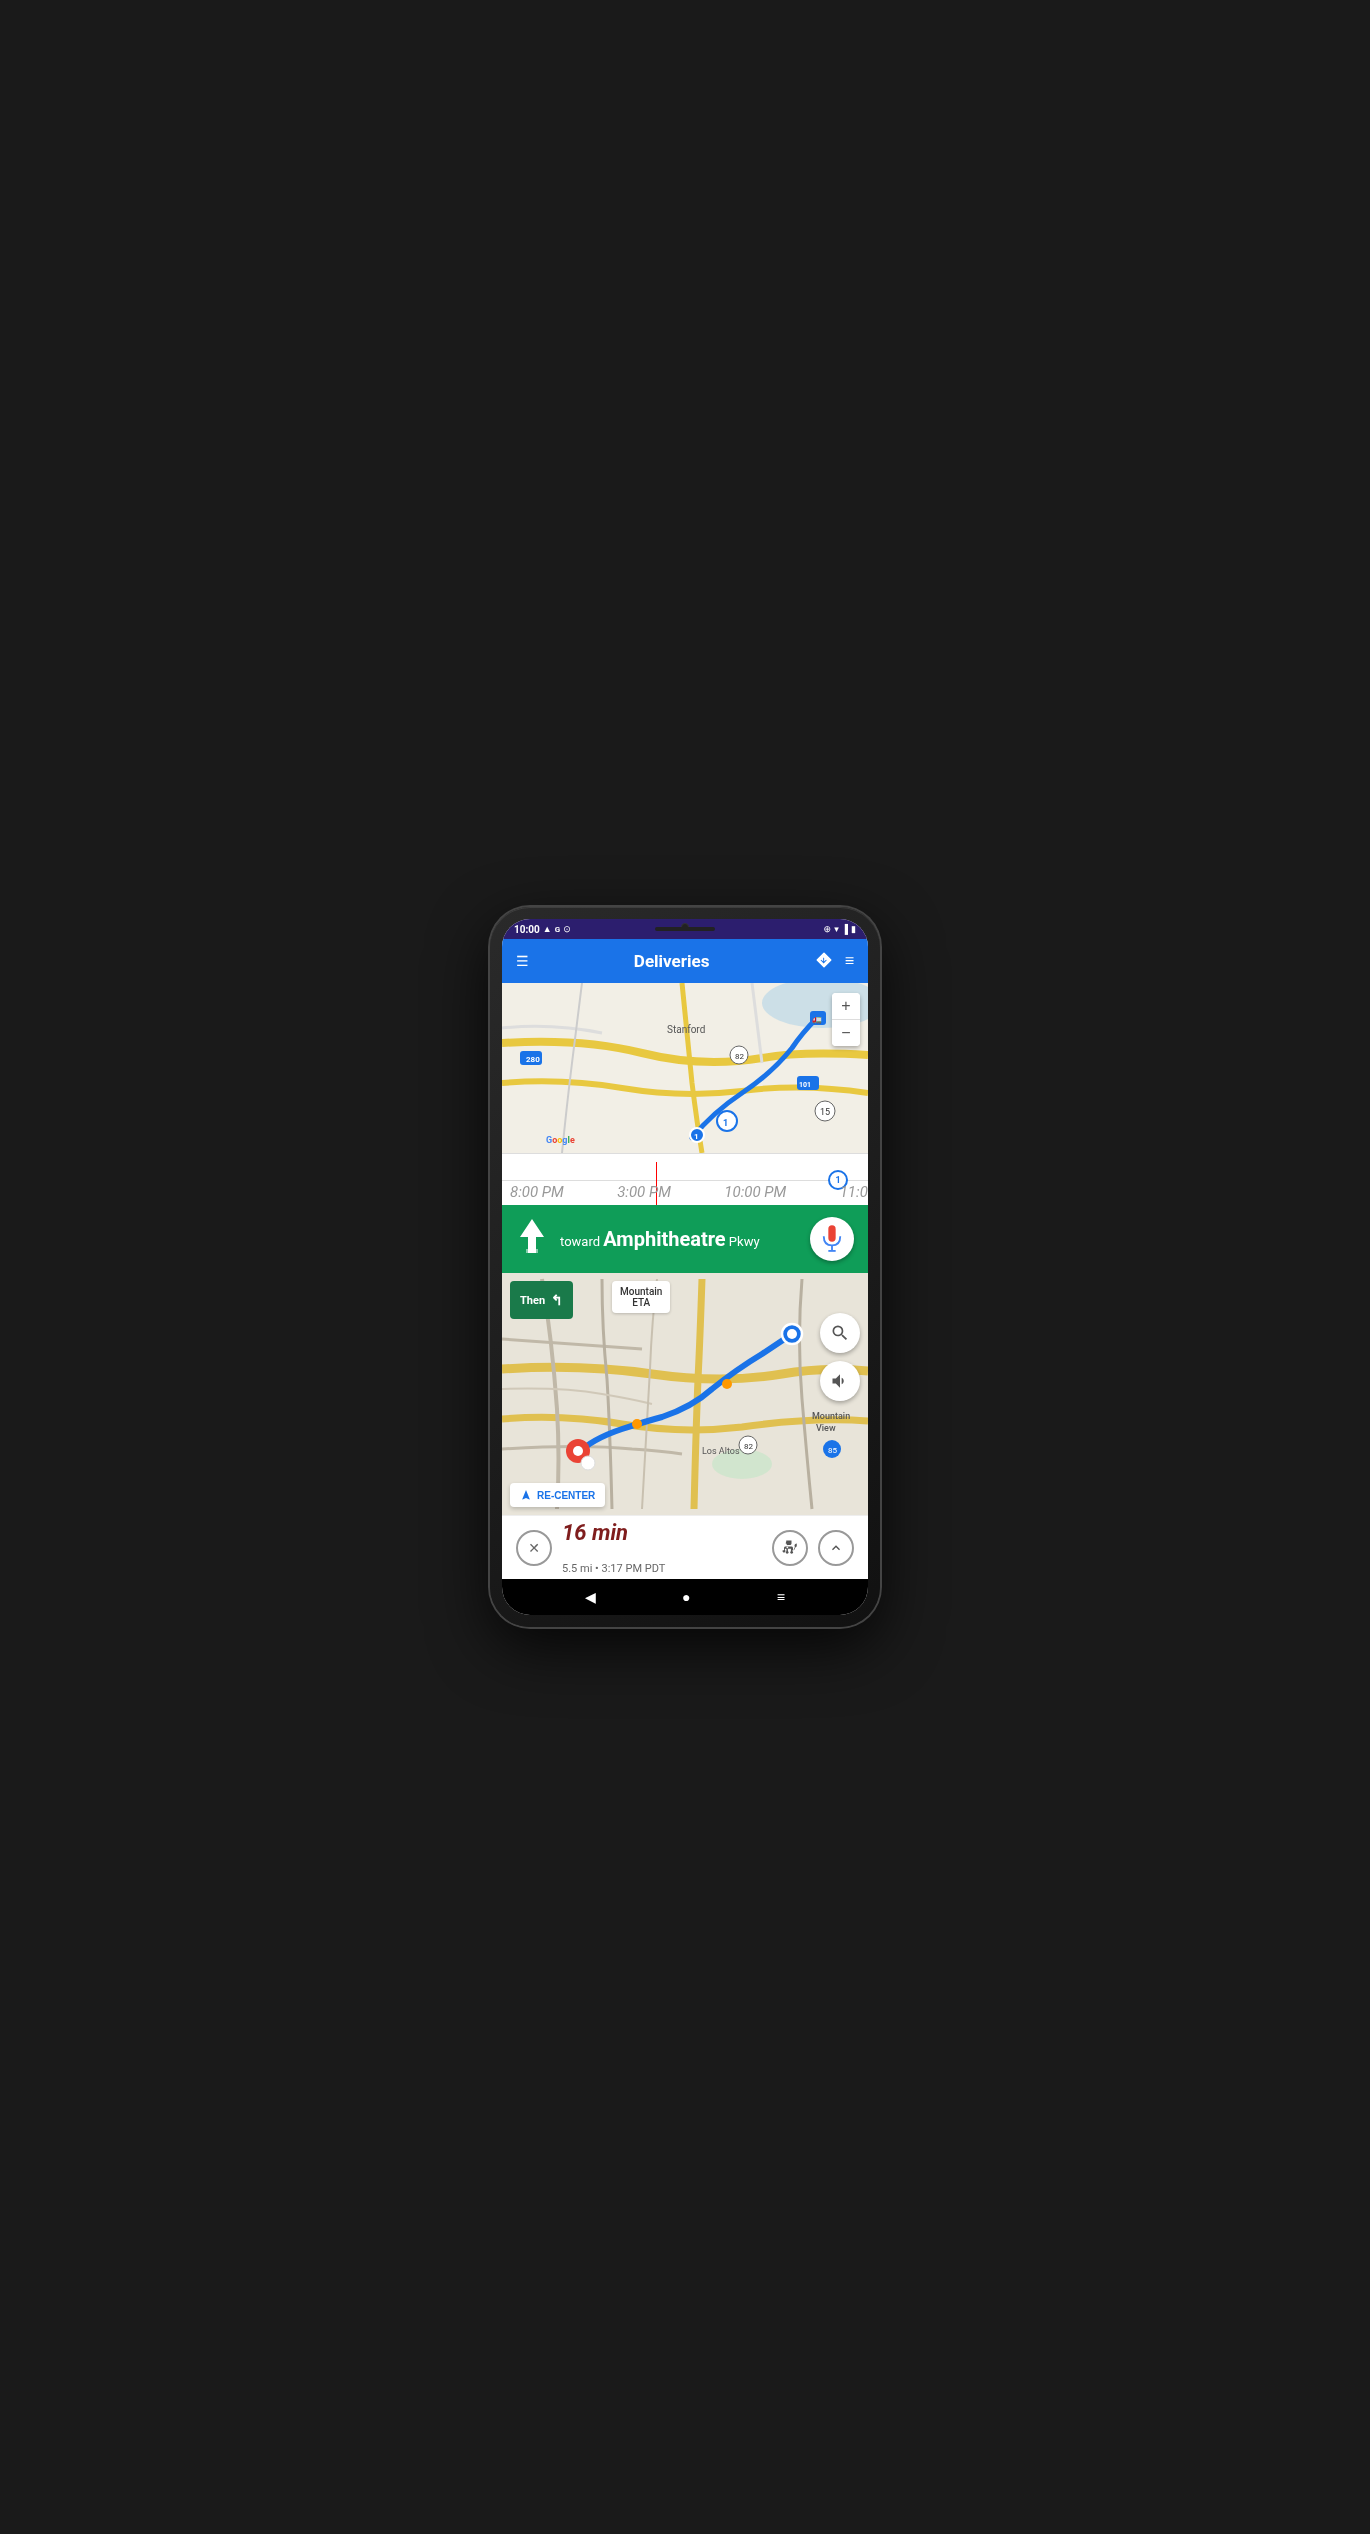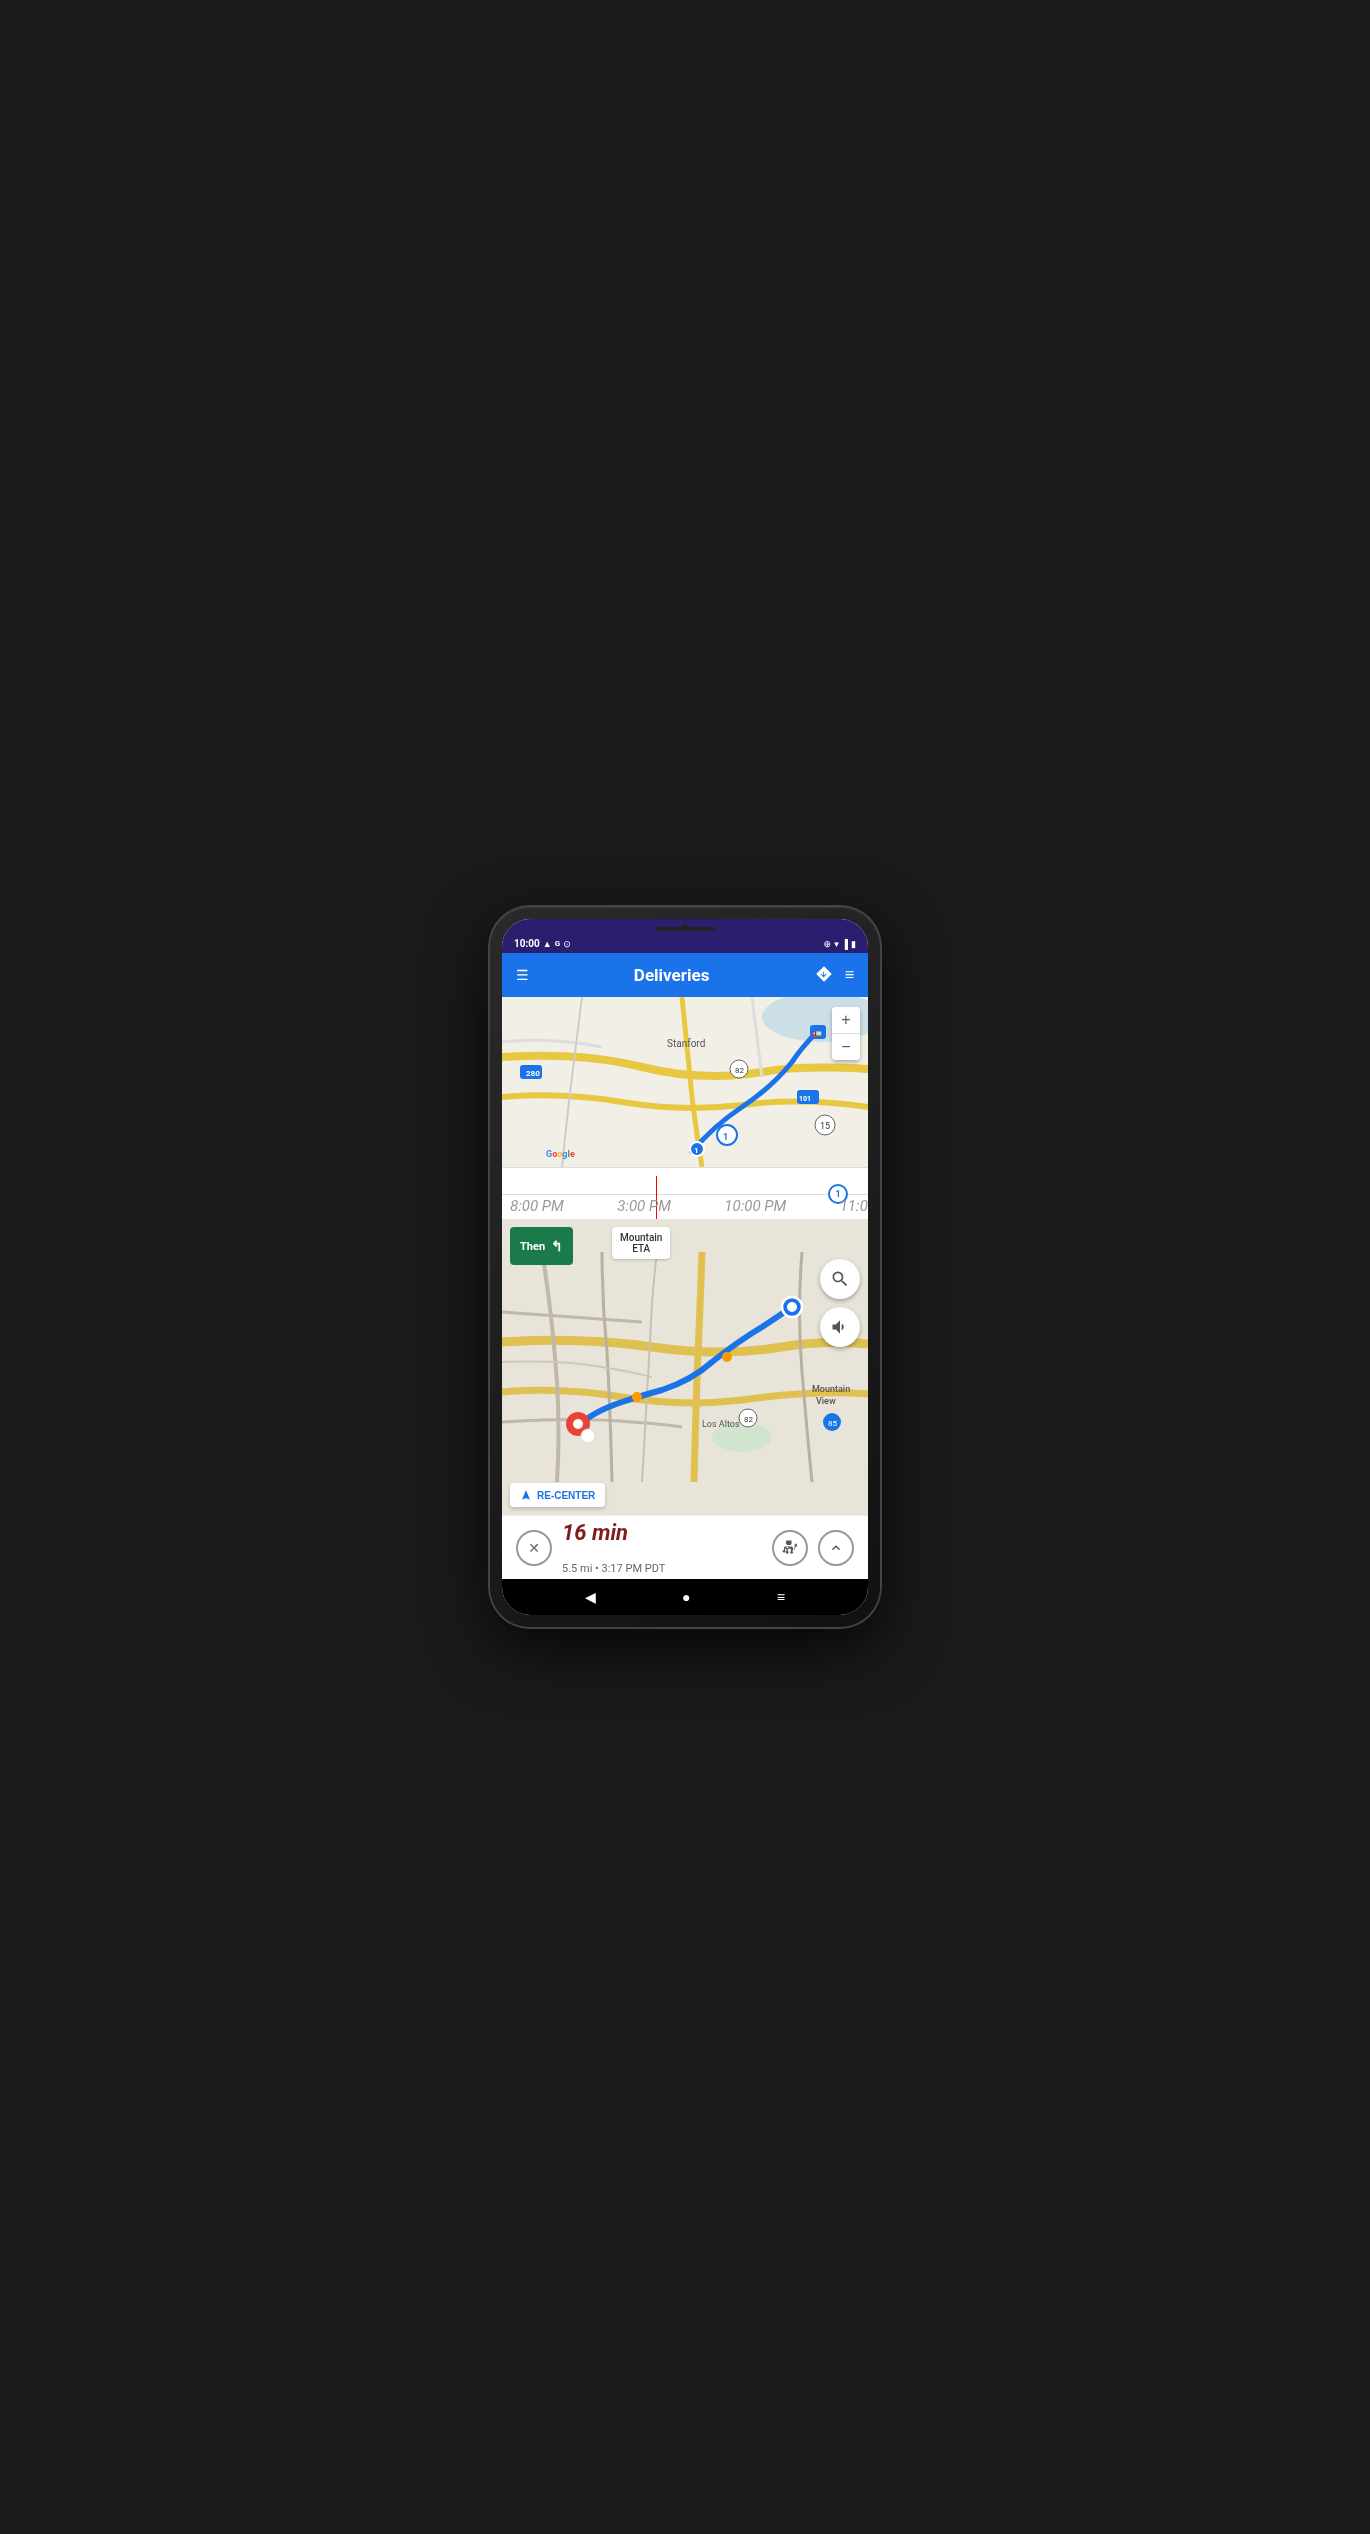--- a/index.html
+++ b/index.html
@@ -30,23 +30,23 @@
       overflow: hidden;
       display: flex;
       flex-direction: column;
     }
 
     
     .status-bar {
       background: #2c1e6e;
       display: flex;
       justify-content: space-between;
-      align-items: flex-end;
+      align-items: center;
       padding: 4px 12px;
-      height: 34px;
+      height: 20px;
     }
     .status-time {
       color: white;
       font-size: 10px;
       font-weight: bold;
     }
     .status-icons {
       display: flex;
       align-items: center;
       gap: 3px;
@@ -564,20 +564,41 @@
         <span>1</span>
       </div>
       <div class="timeline-labels">
         <span>8:00 PM</span>
         <span>3:00 PM</span>
         <span>10:00 PM</span>
         <span>11:00</span>
       </div>
     </div>
 
+    <div class="nav-direction">
+      <div class="nav-arrow">
+        <svg width="32" height="38" viewBox="0 0 32 38" fill="white">
+          <path d="M16 2 L28 20 L20 20 L20 36 L12 36 L12 20 L4 20 Z"></path>
+          <rect x="10" y="32" width="12" height="4" fill="white" opacity="0.5"></rect>
+        </svg>
+      </div>
+      <div class="nav-text">
+        <span style="font-weight:normal;">toward</span>
+        <span class="nav-destination">Amphitheatre</span>
+        <span class="nav-destination-sub">Pkwy</span>
+      </div>
+      <button class="mic-btn">
+        <svg width="22" height="28" viewBox="0 0 24 30">
+          <rect x="8" y="0" width="8" height="18" rx="4" fill="#ea4335"></rect>
+          <path d="M3 12 Q3 22 12 22 Q21 22 21 12" stroke="#4285f4" stroke-width="2" fill="none"></path>
+          <line x1="12" y1="22" x2="12" y2="28" stroke="#4285f4" stroke-width="2"></line>
+          <line x1="8" y1="28" x2="16" y2="28" stroke="#4285f4" stroke-width="2"></line>
+        </svg>
+      </button>
+    </div>
 
     <div class="map-nav">
       <svg class="map-nav-svg" viewBox="0 0 366 230">
 
         <rect width="366" height="230" fill="#e8e4d9"></rect>
 
         <ellipse cx="240" cy="185" rx="30" ry="15" fill="#c8e6c9" opacity="0.7"></ellipse>
 
         <path d="M0 90 Q80 85 150 95 Q220 105 280 95 Q320 88 366 92" stroke="#e0c050" stroke-width="9" fill="none"></path>
         <path d="M0 140 Q60 135 120 145 Q180 155 240 148 Q310 138 366 142" stroke="#e0c050" stroke-width="7" fill="none"></path>

